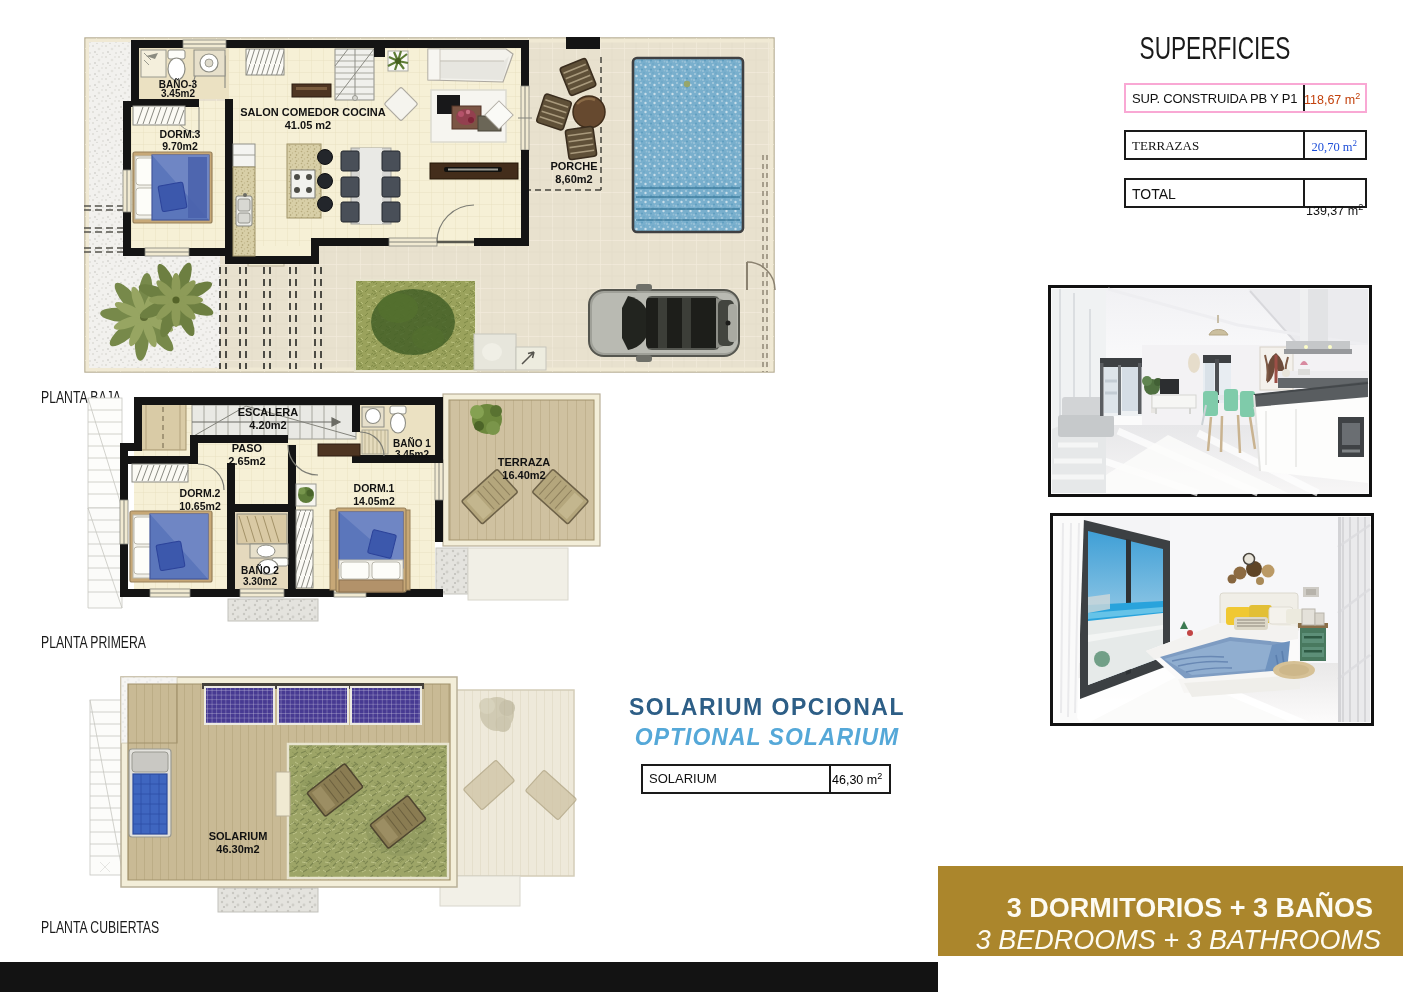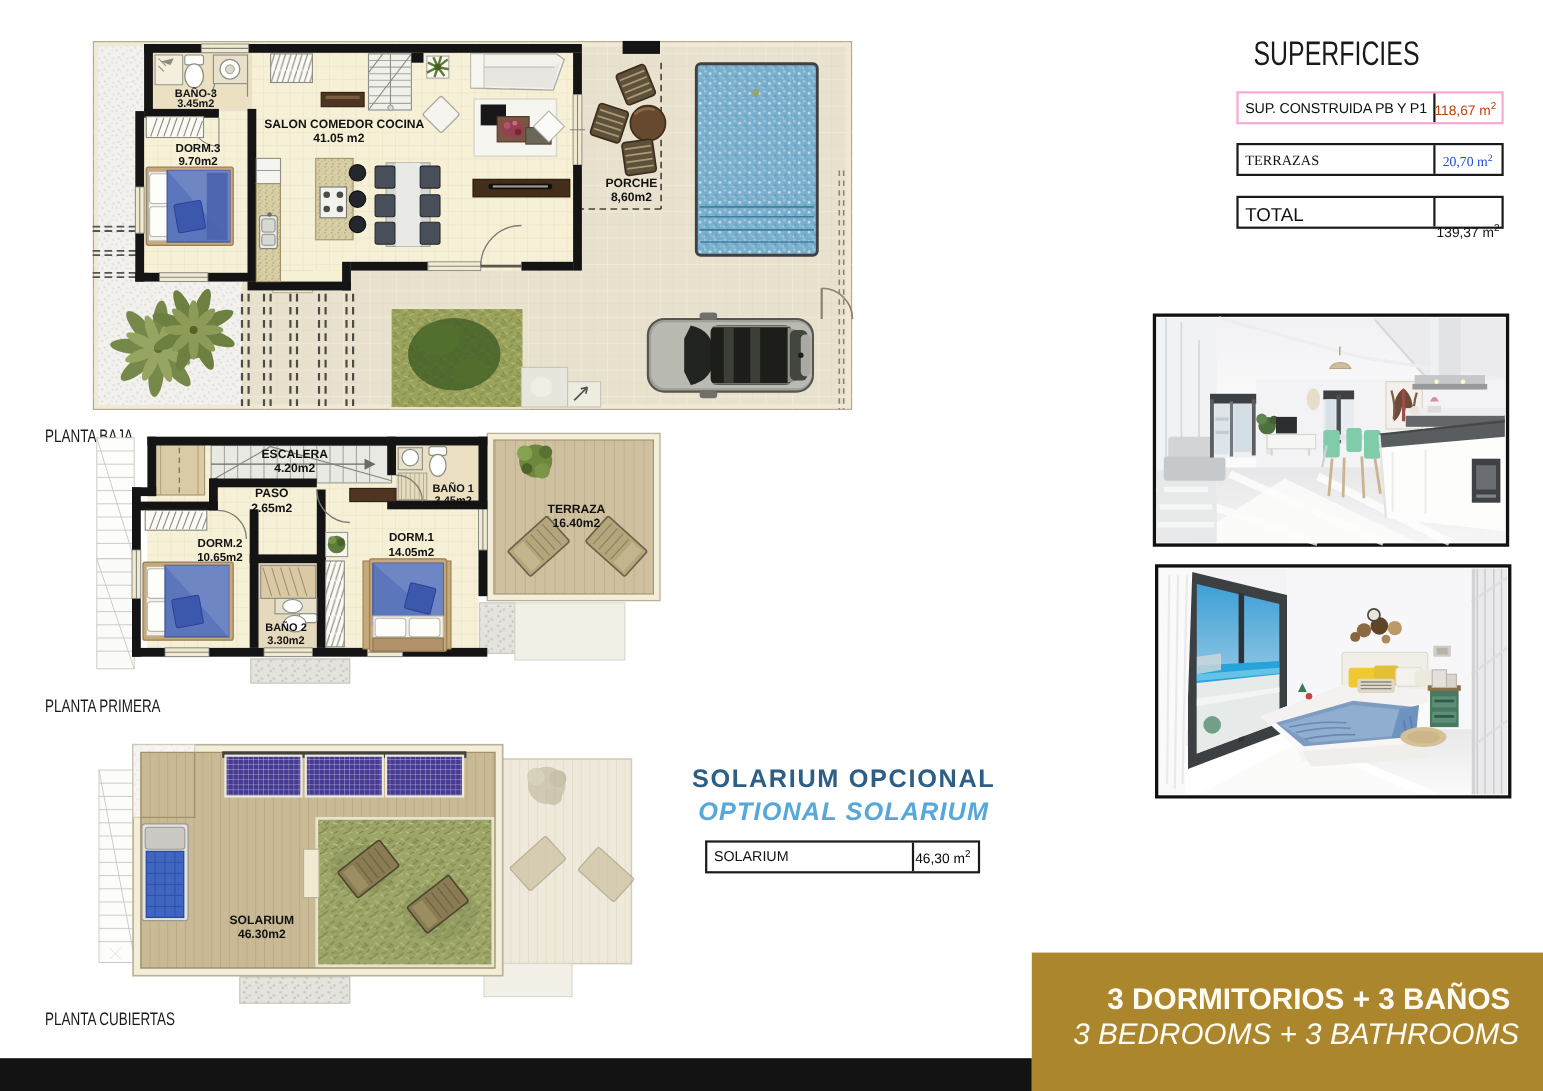--- a/index.html
+++ b/index.html
@@ -688,21 +688,21 @@
   <div class="abs" style="left:178px;top:6px;width:51px;text-align:right;font-size:12.5px;color:#c2410c;white-space:nowrap;">118,67&nbsp;m<sup style="font-size:9px;">2</sup></div>
 </div>
 
 <div class="abs" style="left:1124px;top:130px;width:239px;height:26px;border:2px solid #1a1a1a;background:#fff;font-family:Liberation Serif, serif;">
   <div class="abs" style="left:6px;top:6px;font-size:13px;color:#111;">TERRAZAS</div>
   <div class="abs" style="left:177px;top:0;width:2px;height:26px;background:#1a1a1a;"></div>
   <div class="abs" style="left:180px;top:6px;width:51px;text-align:right;font-size:12.5px;color:#1d4ed8;white-space:nowrap;">20,70&nbsp;m<sup style="font-size:9px;">2</sup></div>
 </div>
 
 <div class="abs" style="left:1124px;top:178px;width:239px;height:26px;border:2px solid #1a1a1a;background:#fff;">
-  <div class="abs" style="left:6px;top:6px;font-size:17px;color:#111;">TOTAL</div>
+  <div class="abs" style="left:6px;top:6px;font-size:14px;color:#111;">TOTAL</div>
   <div class="abs" style="left:177px;top:0;width:2px;height:26px;background:#1a1a1a;"></div>
   <div class="abs" style="left:180px;top:6px;width:51px;text-align:right;font-size:12.5px;color:#111;white-space:nowrap;margin-top:16px;">139,37&nbsp;m<sup style="font-size:9px;">2</sup></div>
 </div>
 
 <svg class="abs" style="left:1048px;top:285px;" width="324" height="212" viewBox="0 0 324 212">
 <defs>
   <linearGradient id="p1floor" x1="0" y1="0" x2="0" y2="1">
     <stop offset="0" stop-color="#e7e7e9"></stop>
           <stop offset="1" stop-color="#f7f6f6"></stop>
   </linearGradient>
@@ -899,18 +899,18 @@
 <div class="abs" style="left:567px;top:724px;width:400px;text-align:center;font-size:23px;font-weight:bold;font-style:italic;color:#55a8d8;letter-spacing:1px;white-space:nowrap;">OPTIONAL SOLARIUM</div>
 
 <div class="abs" style="left:641px;top:764px;width:246px;height:26px;border:2px solid #1a1a1a;background:#fff;">
   <div class="abs" style="left:6px;top:5px;font-size:13px;color:#111;">SOLARIUM</div>
   <div class="abs" style="left:186px;top:0;width:2px;height:26px;background:#1a1a1a;"></div>
   <div class="abs" style="left:189px;top:5px;width:46px;text-align:left;font-size:12.5px;color:#000000;white-space:nowrap;">46,30&nbsp;m<sup style="font-size:9px;">2</sup></div>
 </div>
 
 <div class="abs" style="left:0;top:962px;width:938px;height:30px;background:#131313;"></div>
 
-<div class="abs" style="left:938px;top:866px;width:465px;height:126px;background:#ab862c;">
+<div class="abs" style="left:938px;top:866px;width:465px;height:90px;background:#ab862c;">
   <div class="abs" style="right:30px;top:27px;font-size:27px;font-weight:bold;color:#fdfbf2;white-space:nowrap;">3 DORMITORIOS + 3 BAÑOS</div>
   <div class="abs" style="right:22px;top:59px;font-size:27px;font-weight:normal;font-style:italic;color:#fdfbf2;white-space:nowrap;">3 BEDROOMS + 3 BATHROOMS</div>
 </div>
 
 </div>
 
 </body></html>

